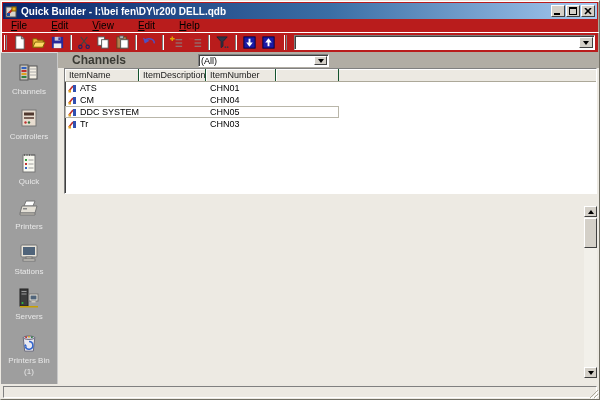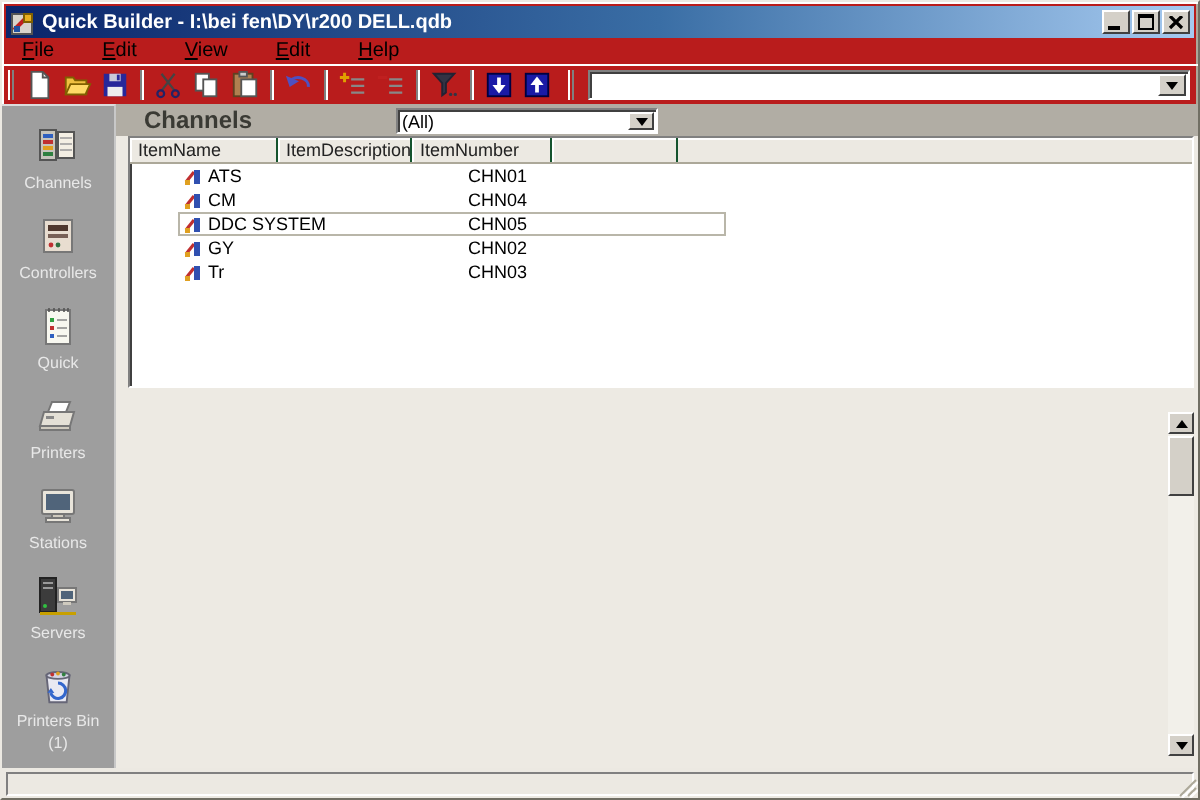--- a/index.html
+++ b/index.html
@@ -64,21 +64,21 @@
 
   
   .list-box { margin:0 2px 0 6px; height:126px; background:#fff; border:1px solid;
               border-color:#808080 #fff #fff #808080; box-shadow: inset 1px 1px 0 #404040;
               overflow:hidden; display:flex; flex-direction:column; flex:none; }
   .hdr-row { display:flex; height:13px; background:#ece9e2; border-bottom:1px solid #aca899; flex:none; }
   .hdr-cell { font-size:9px; color:#222; padding:1px 0 0 4px; border-right:1px solid #14532d;
               box-shadow: inset 1px 1px 0 #fff; white-space:nowrap; overflow:hidden; }
   .hdr-fill { flex:1; box-shadow: inset 0 1px 0 #fff; }
   .c1 { width:74px; } .c2 { width:67px; } .c3 { width:70px; } .c4 { width:63px; }
-  .lrow { display:flex; height:12px; align-items:flex-end;margin-left:24px; }
+  .lrow { display:flex; height:12px; align-items:flex-end; }
   .row-inner { display:flex; width:274px; height:12px; align-items:center; }
   .lrow.focused .row-inner { outline:1px solid #b9b6a9; outline-offset:-1px; }
   .cell { font-size:9px; white-space:nowrap; overflow:hidden; padding-left:4px; height:12px; line-height:12px; }
   .cell.name { display:flex; align-items:center; gap:3px; padding-left:3px; }
   .row-icn { width:9px; height:9px; flex:none; }
 
   
   .lower { flex:1; position:relative; background:#edeae3; }
   .vscroll { position:absolute; right:2px; top:12px; bottom:6px; width:13px; background:#f2f0ea; }
   .sbtn { position:absolute; left:0; width:13px; height:11px; background:#d4d0c8; border:1px solid;
@@ -393,35 +393,20 @@
                   <rect x="0.5" y="6" width="2.5" height="2.5" fill="#e0a020"></rect>
                 </svg>
                 <span>DDC SYSTEM</span>
               </div>
             <div class="cell c2"></div>
             <div class="cell c3">CHN05</div>
             <div class="cell c4"></div>
           </div>
         </div>
 
-        <div class="lrow">
-          <div class="row-inner">
-            <div class="cell name c1">
-                <svg class="row-icn" viewBox="0 0 9 9">
-                  <path d="M1 7 L5 2" stroke="#c03030" stroke-width="1.6"></path>
-                  <rect x="5" y="1" width="3" height="7" fill="#3050b0"></rect>
-                  <rect x="0.5" y="6" width="2.5" height="2.5" fill="#e0a020"></rect>
-                </svg>
-                <span>GY</span>
-              </div>
-            <div class="cell c2"></div>
-            <div class="cell c3">CHN02</div>
-            <div class="cell c4"></div>
-          </div>
-        </div>
 
         <div class="lrow">
           <div class="row-inner">
             <div class="cell name c1">
                 <svg class="row-icn" viewBox="0 0 9 9">
                   <path d="M1 7 L5 2" stroke="#c03030" stroke-width="1.6"></path>
                   <rect x="5" y="1" width="3" height="7" fill="#3050b0"></rect>
                   <rect x="0.5" y="6" width="2.5" height="2.5" fill="#e0a020"></rect>
                 </svg>
                 <span>Tr</span>

